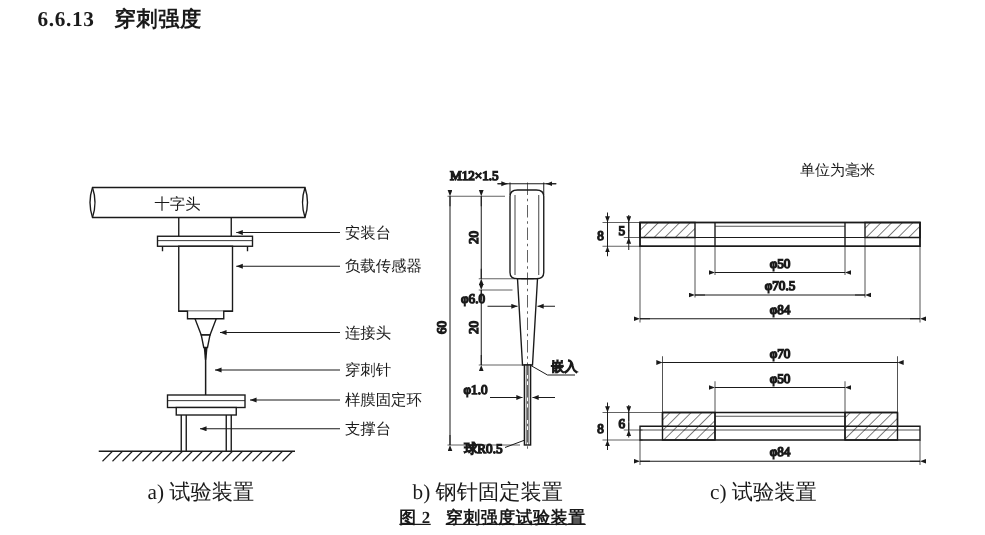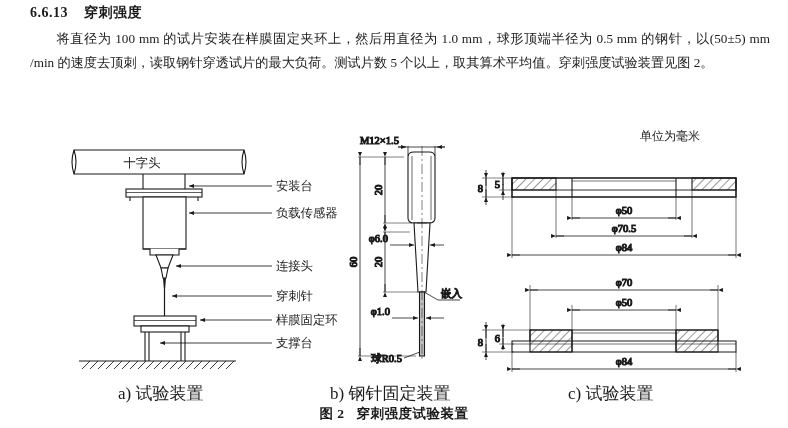--- a/index.html
+++ b/index.html
@@ -9,21 +9,21 @@
     font-family:"Liberation Serif","DejaVu Serif",serif;
     color:#1a1a1a;
     position:relative;
     overflow:hidden;
   }
   .page{position:absolute;left:0;top:0;width:788px;height:428px;}
 
   
   .sec-head{
     position:absolute;left:30px;top:4px;
-    font-size:14px;font-weight:bold;letter-spacing:.5px;
+    font-size:17px;font-weight:bold;letter-spacing:.5px;
     white-space:nowrap;
   }
   .sec-head .num{font-weight:bold;font-family:"Liberation Serif",serif;}
   .sec-head .ttl{margin-left:16px;}
 
   .para{
     position:absolute;left:30px;top:27px;width:740px;
     font-size:13.2px;line-height:23.5px;text-align:justify;
   }
   .para .indent{display:inline-block;width:26px;}
@@ -38,39 +38,39 @@
   .cap{
     position:absolute;font-size:17px;white-space:nowrap;
   }
   .cap-a{left:118px;top:382px;}
   .cap-b{left:330px;top:382px;}
   .cap-c{left:568px;top:382px;}
   .fig-cap{
     position:absolute;left:0;top:405px;width:788px;
     text-align:center;font-size:13.5px;font-weight:bold;
     letter-spacing:.5px;
+    text-decoration:underline;
   }
   .fig-cap .sp{display:inline-block;width:12px;}
 
   
   svg.draw{position:absolute;left:0;top:0;width:788px;height:428px;}
   svg text{font-family:"Liberation Serif","DejaVu Serif",serif;fill:#1a1a1a;}
   .lbl{font-size:12.3px;}
   .dim{font-size:10.5px;}
 </style>
 </head>
 <body>
 
 <div class="page">
 
   <div class="sec-head">
     <span class="num">6.6.13</span><span class="ttl">穿刺强度</span>
   </div>
 
-  <div class="para"><span class="indent"></span><span>将直径为 100 mm 的试片安装在样膜固定夹环上，然后用直径为 1.0 mm，球形顶端半径为 0.5 mm 的钢针，以(50±5) mm /min 的速度去顶刺，读取钢针穿透试片的最大负荷。测试片数 5 个以上，取其算术平均值。穿刺强度试验装置见图 2。</span></div>
 
   <div class="unit-note">单位为毫米</div>
 
   <div class="cap cap-a">a) 试验装置</div>
   <div class="cap cap-b">b) 钢针固定装置</div>
   <div class="cap cap-c">c) 试验装置</div>
 
   <div class="fig-cap">
     <span>图 2</span><span class="sp"></span><span>穿刺强度试验装置</span>
   </div>

